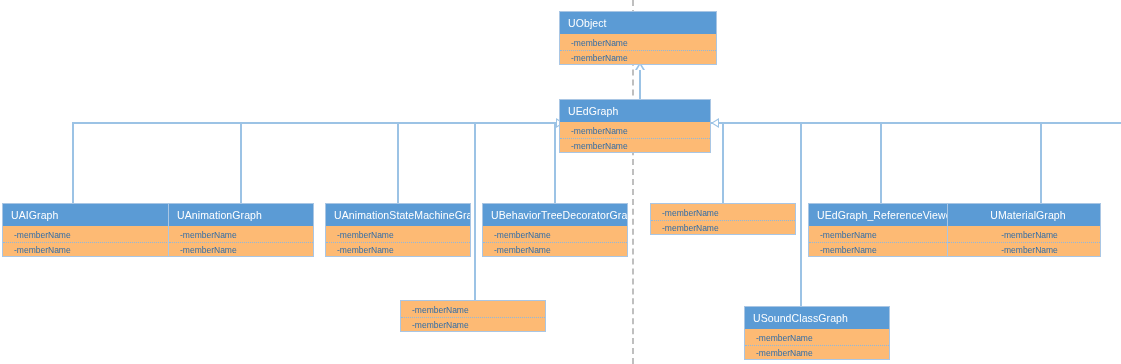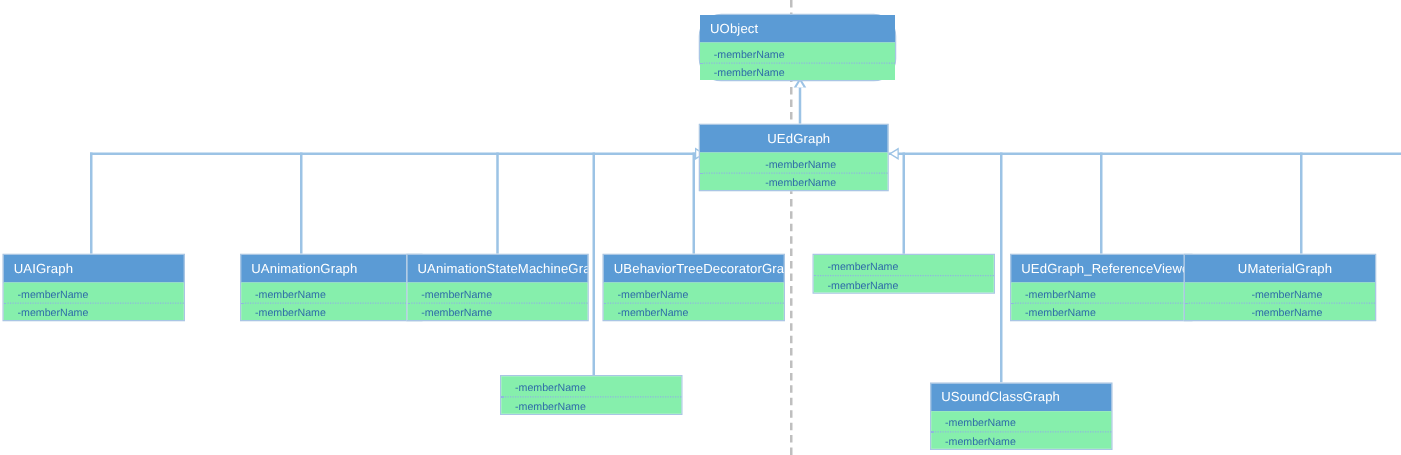--- a/index.html
+++ b/index.html
@@ -30,21 +30,21 @@
     color: #ffffff;
     font-size: 10.5px;
     line-height: 22px;
     padding-left: 8px;
     white-space: nowrap;
     overflow: hidden;
     letter-spacing: 0.1px;
   }
   .uml-compartment {
     box-sizing: border-box;
-    background: #86efac;
+    background: #fdba74;
   }
   .uml-member {
     box-sizing: border-box;
     height: 14px;
     line-height: 14px;
     font-size: 8.5px;
     color: #2f6ca8;
     padding-left: 11px;
     white-space: nowrap;
     overflow: hidden;
@@ -150,45 +150,45 @@
   <div class="conn-v" style="left:240px; top:122px; height:81px;"></div>
   <div class="conn-v" style="left:397px; top:122px; height:81px;"></div>
   <div class="conn-v" style="left:554px; top:122px; height:81px;"></div>
   <div class="conn-v" style="left:722px; top:122px; height:81px;"></div>
   <div class="conn-v" style="left:880px; top:122px; height:81px;"></div>
   <div class="conn-v" style="left:1040px; top:122px; height:81px;"></div>
 
   <div class="conn-v" style="left:474px; top:122px; height:178px;"></div>
   <div class="conn-v" style="left:800px; top:122px; height:184px;"></div>
 
-  <div class="uml-box" style="left:559px; top:11px; width:158px;border-radius:18px;">
+  <div class="uml-box" style="left:559px; top:11px; width:158px;">
     <div class="uml-header">UObject</div>
     <div class="uml-compartment gap-top">
       <div class="uml-member">-memberName</div>
       <div class="uml-member divider">-memberName</div>
     </div>
   </div>
 
-  <div class="uml-box" style="left:559px; top:99px; width:152px;text-align:center;">
+  <div class="uml-box" style="left:559px; top:99px; width:152px;">
     <div class="uml-header">UEdGraph</div>
     <div class="uml-compartment gap-top">
       <div class="uml-member">-memberName</div>
       <div class="uml-member divider">-memberName</div>
     </div>
   </div>
 
-  <div class="uml-box" style="left:2px; top:203px; width:146px;">
+  <div class="uml-box" style="left:2px; top:203px; width:168px;">
     <div class="uml-header">UAIGraph</div>
     <div class="uml-compartment gap-top">
       <div class="uml-member">-memberName</div>
       <div class="uml-member divider">-memberName</div>
     </div>
   </div>
 
-  <div class="uml-box" style="left:168px; top:203px; width:146px;margin-left:24px;">
+  <div class="uml-box" style="left:168px; top:203px; width:146px;">
     <div class="uml-header">UAnimationGraph</div>
     <div class="uml-compartment gap-top">
       <div class="uml-member">-memberName</div>
       <div class="uml-member divider">-memberName</div>
     </div>
   </div>
 
   <div class="uml-box" style="left:325px; top:203px; width:146px;">
     <div class="uml-header">UAnimationStateMachineGraph</div>
     <div class="uml-compartment gap-top">

